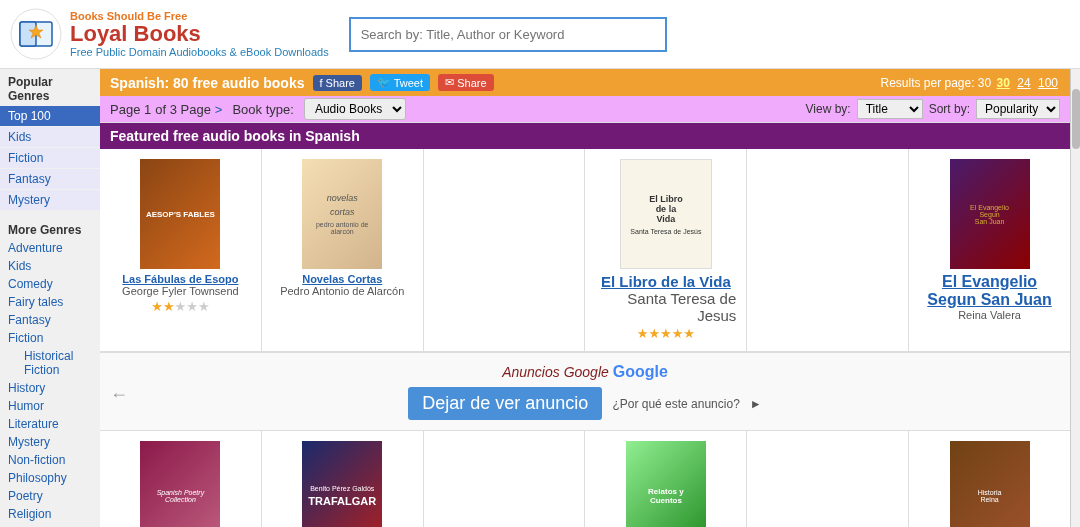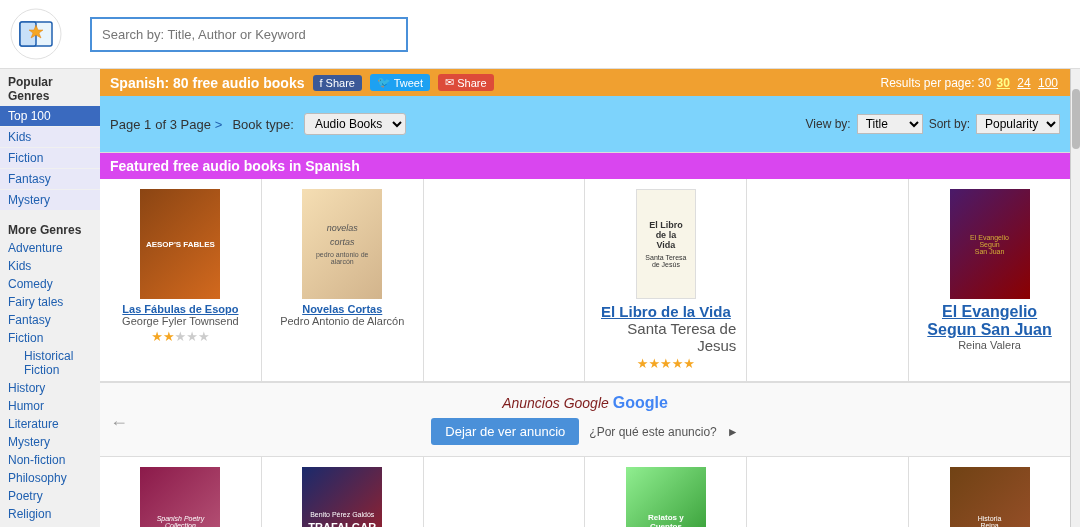--- a/index.html
+++ b/index.html
@@ -54,20 +54,25 @@
 
 <div id="header">
   <div id="logo-area">
 
     <svg id="logo-icon" viewBox="0 0 52 52" xmlns="http://www.w3.org/2000/svg">
       <circle cx="26" cy="26" r="25" fill="#fff" stroke="#e0e0e0" stroke-width="1"></circle>
       <rect x="10" y="14" width="32" height="24" rx="2" fill="#e8f4fc" stroke="#2060b0" stroke-width="1.5"></rect>
       <rect x="10" y="14" width="16" height="24" rx="2" fill="#c8e0f8" stroke="#2060b0" stroke-width="1.5"></rect>
       <polygon points="26,17 28,22 33,22 29,25 31,30 26,27 21,30 23,25 19,22 24,22" fill="#f5a623" stroke="#e08010" stroke-width="0.5"></polygon>
     </svg>
+    <div id="logo-text">
+      <span id="logo-tagline">Books Should Be Free</span>
+      <span id="logo-title">Loyal Books</span>
+      <span id="logo-subtitle">Free Public Domain Audiobooks &amp; eBook Downloads</span>
+    </div>
   </div>
   <div id="search-box">
     <input id="search-input" type="text" style="width: 318px; padding: 8px 10px; border: 2px solid rgb(74, 144, 217); font-size: 13px; color: rgb(153, 153, 153); outline: none;" placeholder="Search by: Title, Author or Keyword">
   </div>
 </div>
 
 <div id="main-layout" style="display:flex;">
 
   <div id="sidebar" style="width:100px; background:#f0f0f0; flex-shrink:0;">
     <div id="popular-genres-title" style="font-size:12px;font-weight:bold;color:#333;padding:6px 8px 3px;">Popular Genres</div>
@@ -114,21 +119,21 @@
         <span>Share</span>
       </span>
       <span id="results-per-page" style="margin-left:auto;color:#fff;font-size:12px;">
         <span>Results per page: 30</span>
         <a style="color:#fff;text-decoration:underline;margin:0 2px;cursor:pointer;font-weight:bold;color:#ffff88;">30</a>
         <a style="color:#fff;text-decoration:underline;margin:0 2px;cursor:pointer;">24</a>
         <a style="color:#fff;text-decoration:underline;margin:0 2px;cursor:pointer;">100</a>
       </span>
     </div>
 
-    <div id="page-nav" style="display:flex;align-items:center;padding:17px 10px;background:#7dd3fc;border-bottom:1px solid #ddd;gap:10px;">
+    <div id="page-nav" style="display:flex;align-items:center;padding:2px 10px;background:#f0abfc;border-bottom:1px solid #ddd;gap:10px;">
       <span style="font-size:13px;color:#333;display:flex;align-items:center;gap:4px;">
         <span style="font-size:13px;">Page 1 </span>
         <span style="font-size:13px;">of 3 Page</span>
         <a style="color:#2060b0;text-decoration:none;cursor:pointer;font-size:13px;"> &gt;</a>
       </span>
       <span style="font-size:13px;color:#333;">Book type:</span>
       <select style="background:#eee;border:1px solid #bbb;padding:2px 6px;font-size:12px;cursor:pointer;border-radius:3px;">
         <option>Audio Books</option>
         <option>eBooks</option>
       </select>
@@ -140,21 +145,21 @@
         </select>
         <span>Sort by:</span>
         <select style="font-size:12px;border:1px solid #bbb;padding:1px 4px;cursor:pointer;">
           <option>Popularity</option>
           <option>Newest</option>
           <option>Title</option>
         </select>
       </span>
     </div>
 
-    <div id="featured-heading" style="background:#d946ef;color:#fff;padding:5px 10px;font-size:14px;font-weight:bold;">Featured free audio books in Spanish</div>
+    <div id="featured-heading" style="background:#701a75;color:#fff;padding:5px 10px;font-size:14px;font-weight:bold;">Featured free audio books in Spanish</div>
 
     <div style="display:flex;border-bottom:1px solid #ddd;">
 
       <div style="flex:1;border-right:1px solid #ddd;padding:10px;display:flex;flex-direction:column;align-items:center;min-height:145px;">
         <div class="cover-aesop" style="background:linear-gradient(135deg,#8B4513,#D2691E);color:#fff;font-size:8px;text-align:center;padding:4px;width:80px;height:110px;display:flex;align-items:center;justify-content:center;font-weight:bold;">AESOP'S FABLES</div>
         <a style="color:#2060b0;font-size:11px;text-align:center;text-decoration:underline;cursor:pointer;font-weight:bold;margin-top:4px;">Las Fábulas de Esopo</a>
         <span style="font-size:11px;color:#555;text-align:center;">George Fyler Townsend</span>
         <span style="color:#f5a623;font-size:13px;margin-top:2px;">★★<span style="color:#ccc;">★★★</span></span>
       </div>
 
@@ -164,21 +169,21 @@
           <div style="font-size:9px;font-style:italic;">cortas</div>
           <div style="font-size:7px;margin-top:4px;">pedro antonio de alarcón</div>
         </div>
         <a style="color:#2060b0;font-size:11px;text-align:center;text-decoration:underline;cursor:pointer;font-weight:bold;margin-top:4px;">Novelas Cortas</a>
         <span style="font-size:11px;color:#555;text-align:center;">Pedro Antonio de Alarcón</span>
       </div>
 
       <div style="flex:1;border-right:1px solid #ddd;padding:10px;min-height:145px;"></div>
 
       <div style="flex:1;border-right:1px solid #ddd;padding:10px;display:flex;flex-direction:column;align-items:center;min-height:145px;">
-        <div style="background:#f8f5e8;border:1px solid #ddd;color:#333;font-size:7px;text-align:center;padding:4px;width:60px;height:110px;display:flex;align-items:center;justify-content:center;flex-direction:column;">
+        <div style="background:#f8f5e8;border:1px solid #ddd;color:#333;font-size:7px;text-align:center;padding:4px;width:92px;height:110px;display:flex;align-items:center;justify-content:center;flex-direction:column;">
           <div style="font-size:9px;font-weight:bold;">El Libro</div>
           <div style="font-size:9px;font-weight:bold;">de la</div>
           <div style="font-size:9px;font-weight:bold;">Vida</div>
           <div style="font-size:7px;margin-top:4px;">Santa Teresa de Jesús</div>
         </div>
         <a style="color:#2060b0;font-size:15px;text-align:center;text-decoration:underline;cursor:pointer;font-weight:bold;margin-top:4px;">El Libro de la Vida</a>
         <span style="font-size:15px;color:#555;text-align:right;">Santa Teresa de Jesus</span>
         <span style="color:#f5a623;font-size:13px;margin-top:2px;">★★★★★</span>
       </div>
 
@@ -195,21 +200,21 @@
       </div>
     </div>
 
     <div id="ad-section" style="background:#f9f9f9;border-top:1px solid #ddd;border-bottom:1px solid #ddd;padding:10px;text-align:center;position:relative;min-height:75px;display:flex;flex-direction:column;align-items:center;justify-content:center;gap:6px;">
       <span style="position:absolute;left:10px;top:50%;transform:translateY(-50%);color:#999;font-size:18px;cursor:pointer;">←</span>
       <div style="font-size:14px;color:#555;">
         <span style="font-size:14px;color:#7f1d1d;font-style:italic;">Anuncios Google</span>
         <span style="color:#4285f4;font-weight:bold;font-size:16px;">Google</span>
       </div>
       <div style="display:flex;gap:10px;align-items:center;">
-        <button style="background:#4a90d9;color:#fff;border:none;padding:6px 14px;font-size:13px;cursor:pointer;border-radius:3px;">Dejar de ver anuncio</button>
+        <button style="background:#4a90d9;color:#fff;border:none;padding:6px 14px;font-size:18px;cursor:pointer;border-radius:3px;">Dejar de ver anuncio</button>
         <span style="color:#555;font-size:12px;cursor:pointer;">¿Por qué este anuncio?</span>
         <span style="color:#555;font-size:12px;">►</span>
       </div>
     </div>
 
     <div style="display:flex;border-bottom:1px solid #ddd;">
 
       <div style="flex:1;border-right:1px solid #ddd;padding:10px;display:flex;flex-direction:column;align-items:center;min-height:145px;">
         <div style="background:linear-gradient(135deg,#8B1A4A,#c06080);color:#fff;font-size:7px;text-align:center;padding:4px;width:80px;height:110px;display:flex;align-items:center;justify-content:center;flex-direction:column;">
           <div style="font-size:7px;font-style:italic;">Spanish Poetry</div>

